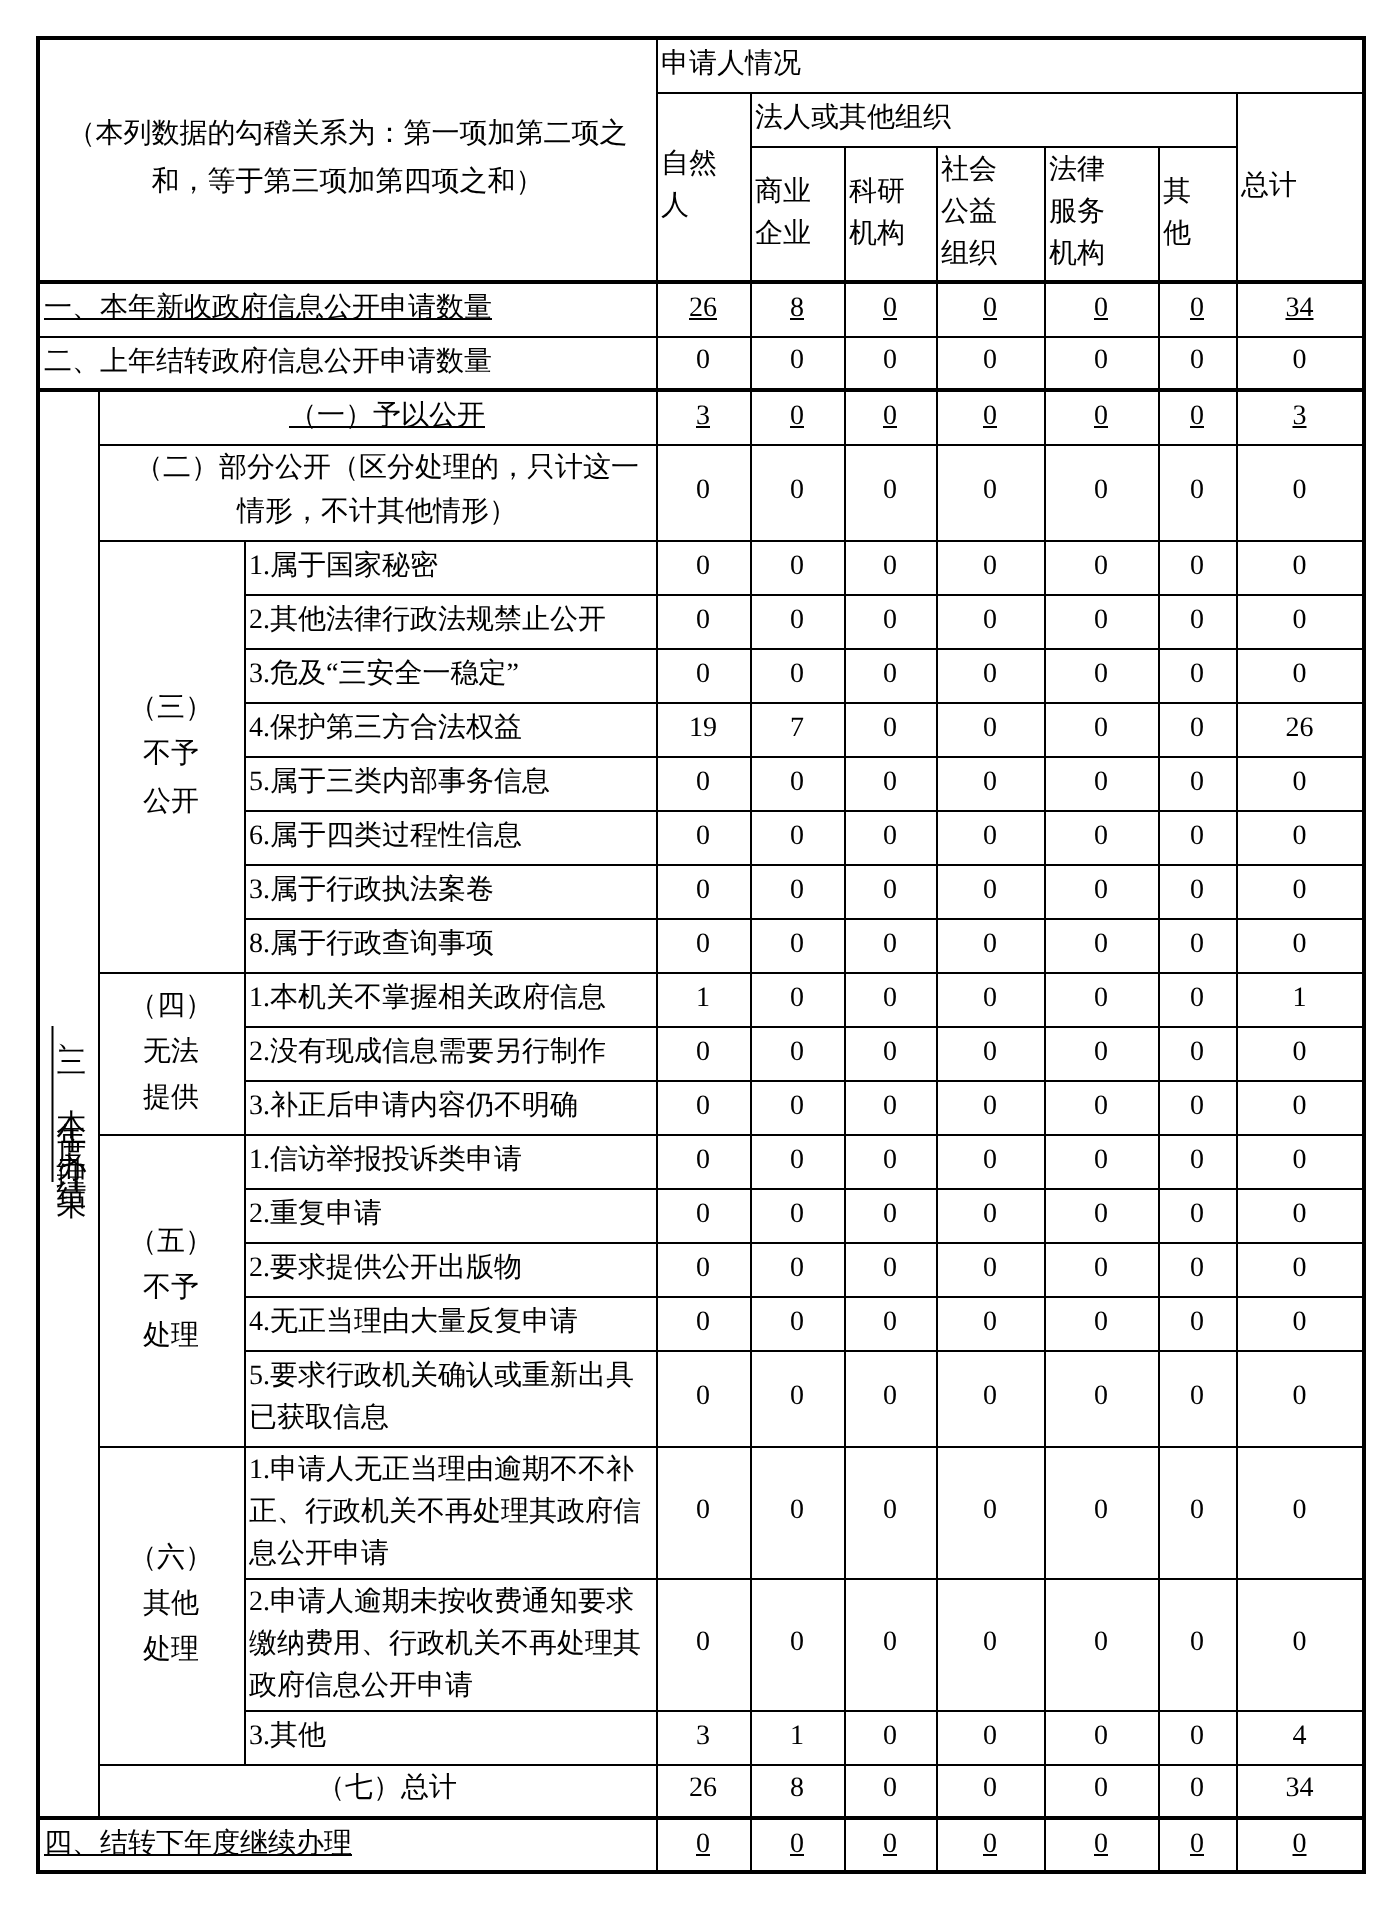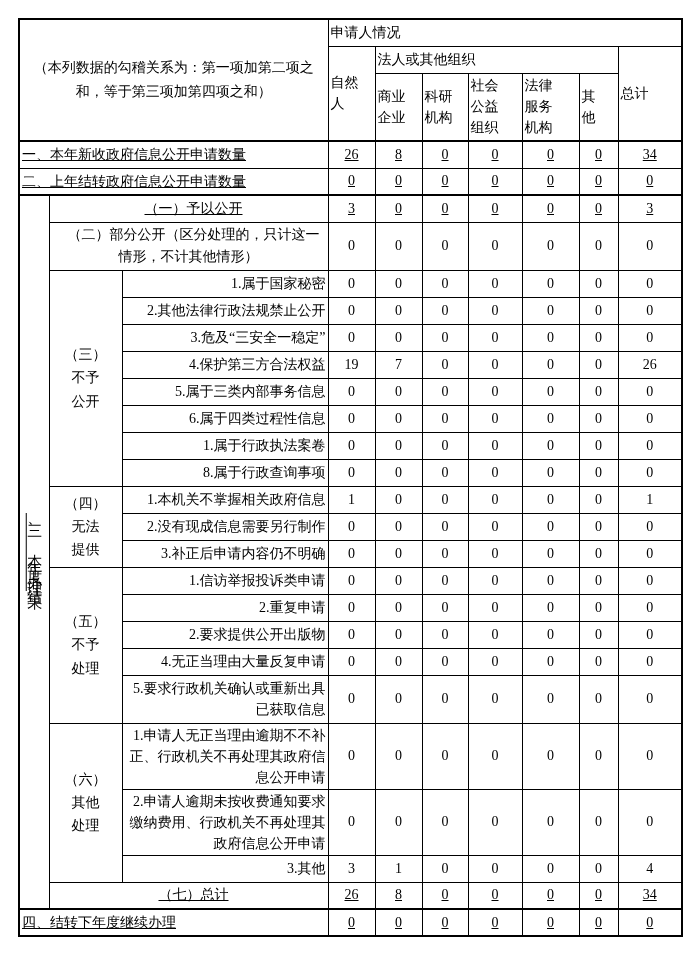--- a/index.html
+++ b/index.html
@@ -8,33 +8,33 @@
   table.rpt{position:absolute;left:18px;top:18px;border-collapse:collapse;table-layout:fixed;
             border:2px solid #000;}
   table.rpt td{border:1px solid #000;font-size:14px;color:#000;vertical-align:middle;
                padding:1px 2px;overflow:hidden;}
   
   td.hd{text-align:left;white-space:pre-line;line-height:1.5;}
   td.intro{text-align:center;line-height:1.7;padding:2px 8px;}
   
   td.flb{text-align:left;padding:2px 6px 2px 9px;line-height:1.5;}
   td.slb{text-align:center;padding:2px 6px 2px 4px;text-indent:10px;line-height:1.55;}
-  td.itm{text-align:right;padding:2px 4px 2px 7px;line-height:1.5;}
+  td.itm{text-align:left;padding:2px 4px 2px 7px;line-height:1.5;}
   td.grp{text-align:center;white-space:pre-line;line-height:1.65;padding:0 2px;}
   td.axis{padding:0;text-align:center;}
   .vertical{writing-mode:vertical-lr;text-orientation:upright;letter-spacing:7px;
             margin:0 auto;font-size:15px;line-height:1;}
   
   td.v{text-align:center;font-size:14px;}
   
   tr.hh1{height:27px;} tr.hh2{height:27px;} tr.hh3{height:68px;}
   tr.r{height:27px;} tr.h48{height:48px;padding-left:40px;} tr.h66{height:66px;} tr.h60{height:60px;margin-left:44px;}
   
   tr.hh3 td, td.intro{border-bottom-width:2px;}
-  tr.tb td{border-bottom-width:2px;text-decoration:underline;}
+  tr.tb td{border-bottom-width:2px;}
   tr.tt td{border-top-width:2px;text-decoration:underline;}
 </style>
 </head>
 <body>
 
 <div class="page">
 <table class="rpt">
 <colgroup>
 <col style="width:30px">
         <col style="width:73px">
@@ -175,21 +175,21 @@
   <td class="itm">6.属于四类过程性信息</td>
   <td class="v">0</td>
   <td class="v">0</td>
   <td class="v">0</td>
   <td class="v">0</td>
   <td class="v">0</td>
   <td class="v">0</td>
   <td class="v">0</td>
 </tr>
 <tr class="r">
-  <td class="itm">1.属于行政执法案卷</td>
+  <td class="itm">3.属于行政执法案卷</td>
   <td class="v">0</td>
   <td class="v">0</td>
   <td class="v">0</td>
   <td class="v">0</td>
   <td class="v">0</td>
   <td class="v">0</td>
   <td class="v">0</td>
 </tr>
 <tr class="r">
   <td class="itm">8.属于行政查询事项</td>

